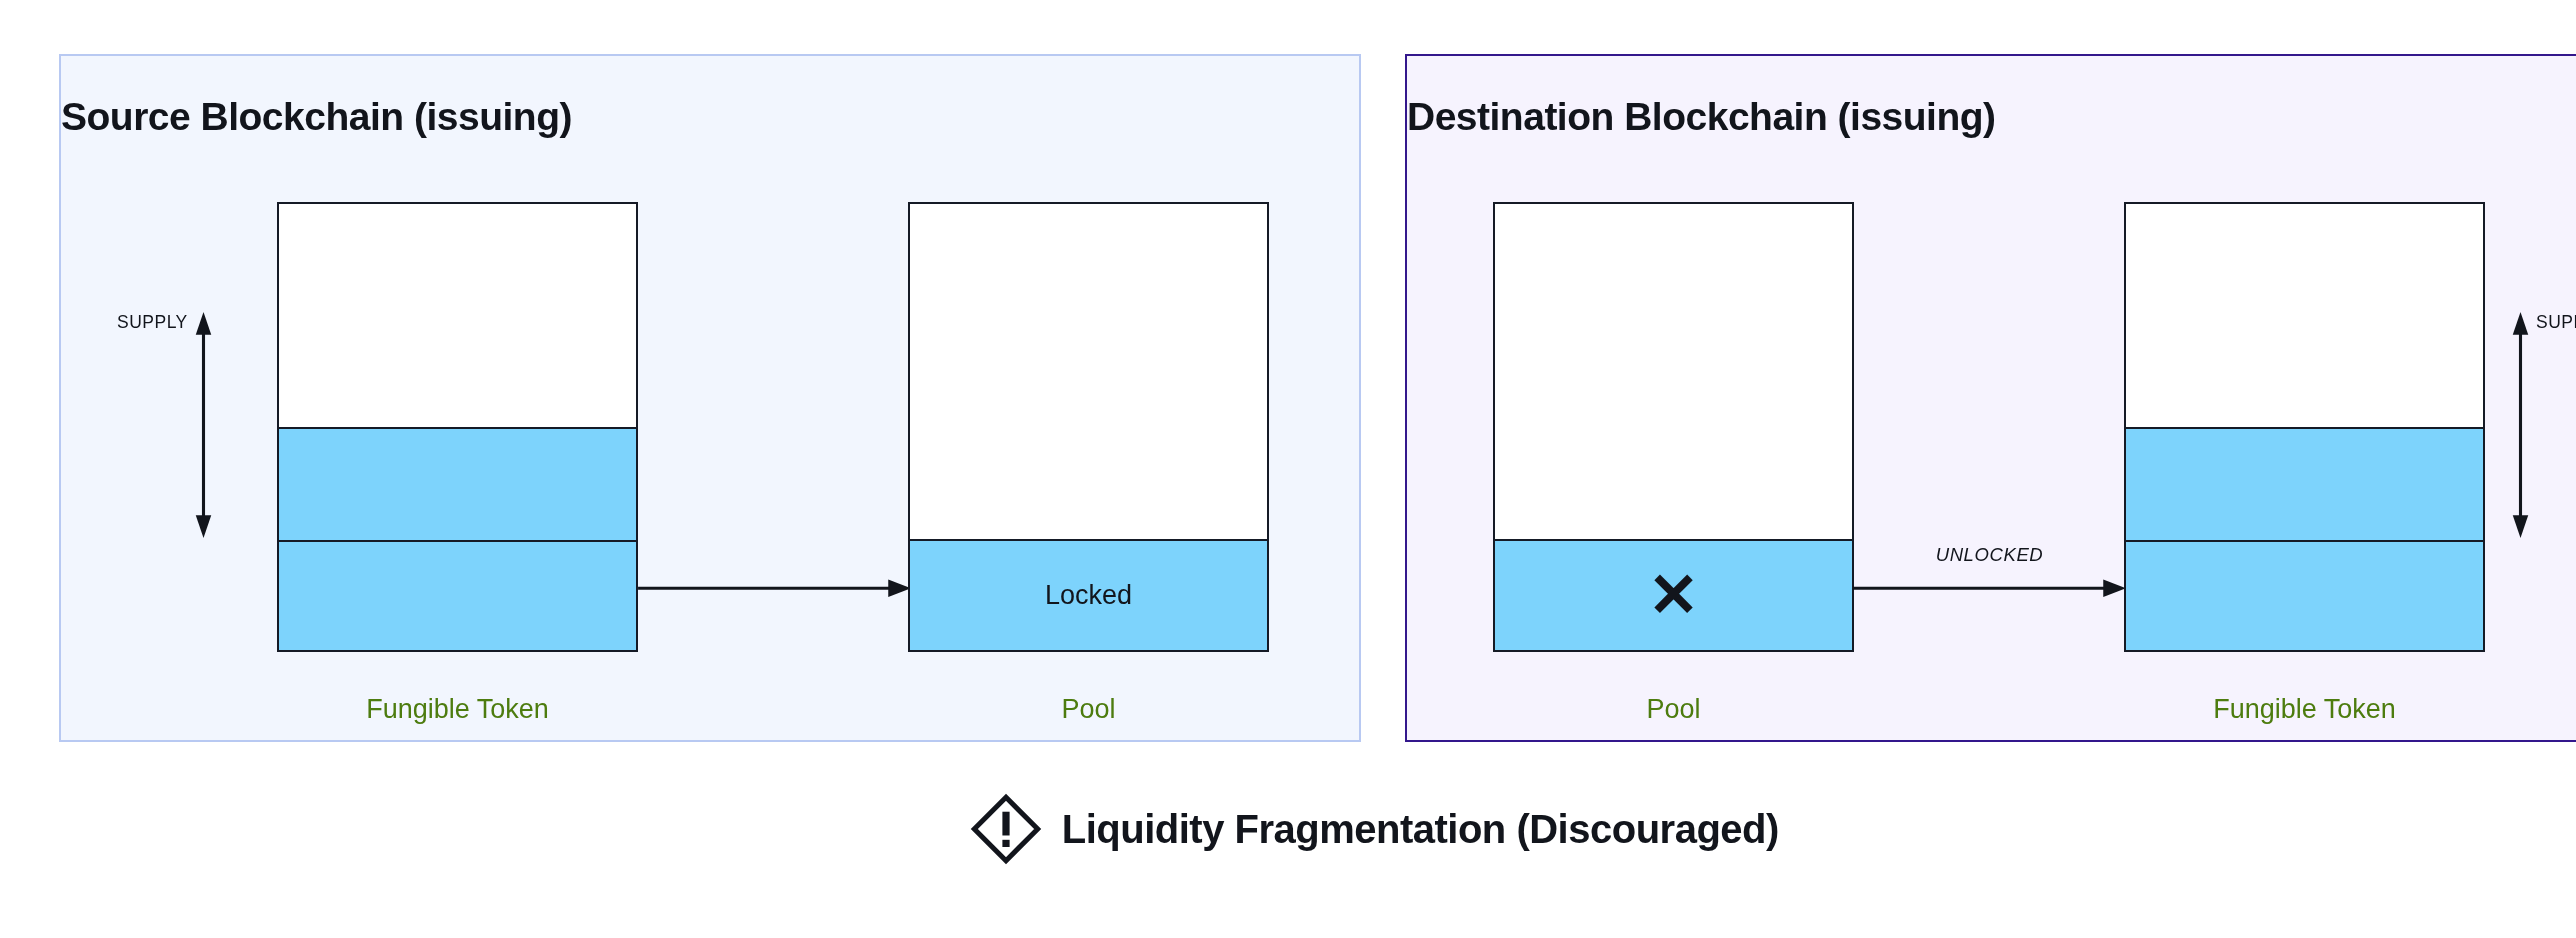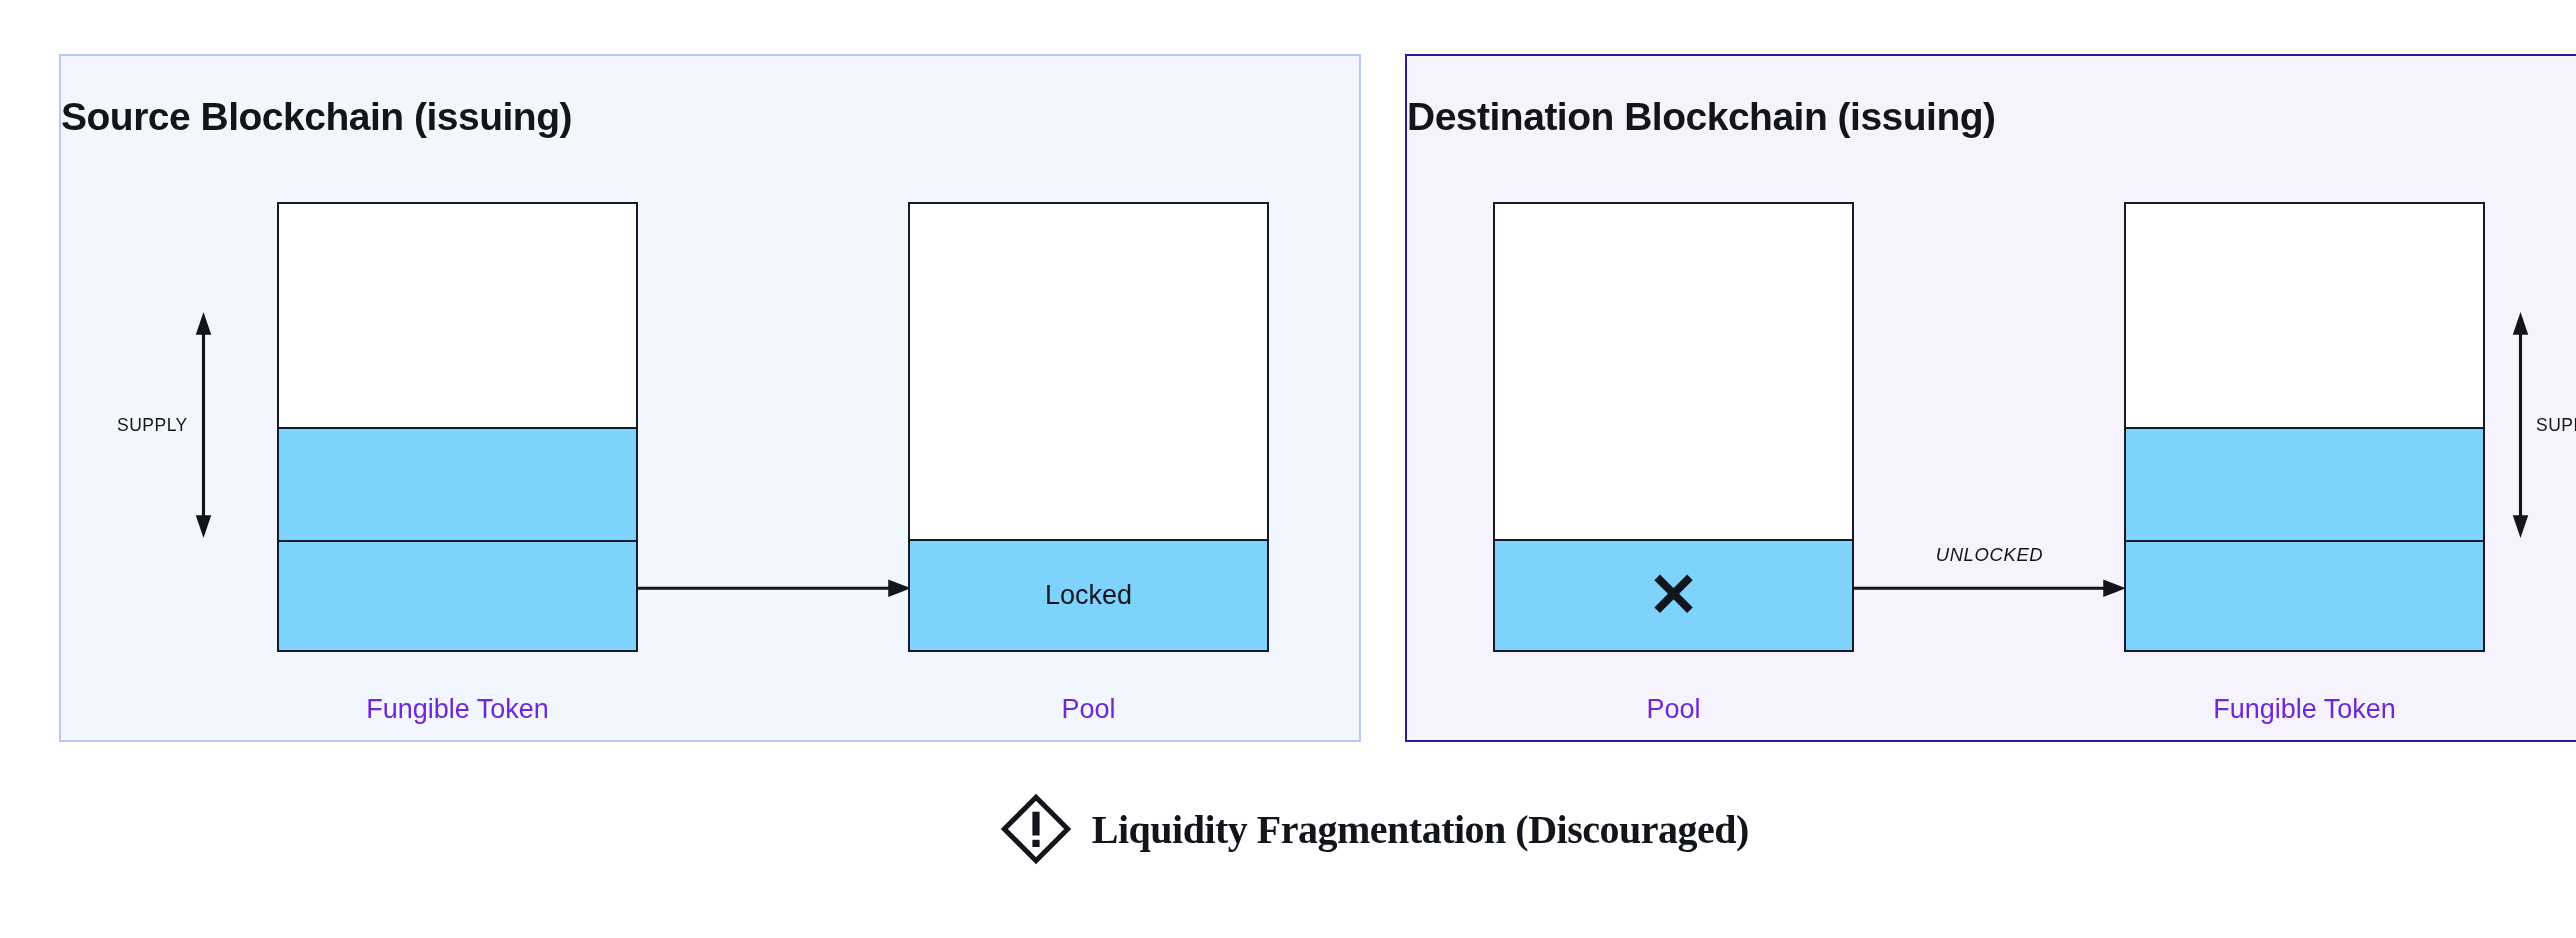--- a/index.html
+++ b/index.html
@@ -91,29 +91,28 @@
     font-weight:700;
     line-height:1;
     color:#12151c;
   }
   .col-caption{
     position:absolute;
     left:-62px; right:-62px;
     top:492px;
     text-align:center;
     font-size:27px;
-    color:#6d28d9;
+    color:#4d7c0f;
     white-space:nowrap;
   }
 
   
   .supply{
     position:absolute;
     display:flex;
-    align-items:center;
     gap:0px;
   }
   .supply-label{
     font-size:17.5px;
     letter-spacing:0.5px;
     color:#12151c;
     white-space:nowrap;
   }
   .supply svg{display:block;}
 
@@ -140,21 +139,20 @@
     justify-content:center;
     gap:19.6px;
   }
   .warn-icon{width:72px;height:72px;display:block;flex:0 0 auto;}
   .footer-text{
     font-size:40px;
     font-weight:700;
     color:#12151c;
     letter-spacing:-0.5px;
     white-space:nowrap;
-    font-family:Liberation Serif, serif;
   }
 </style>
 </head>
 <body>
 
 <div class="stage">
 
   <div class="panel panel-source">
     <div class="panel-title">Source Blockchain (issuing)</div>
   </div>

